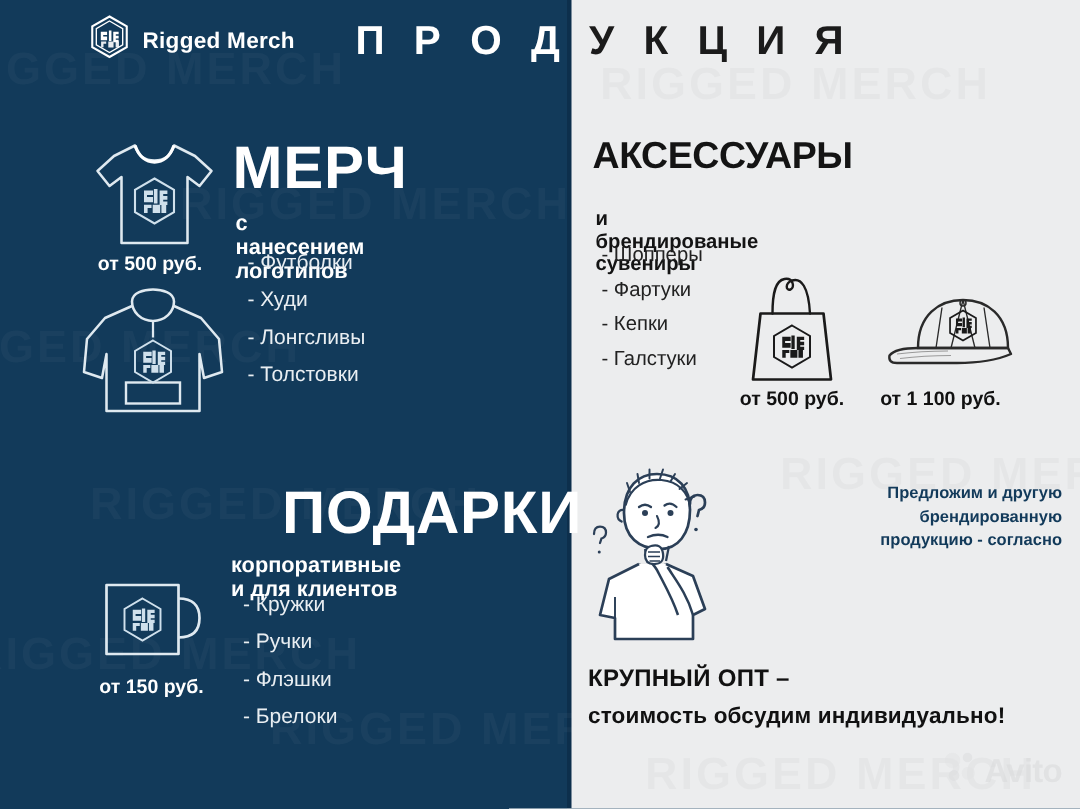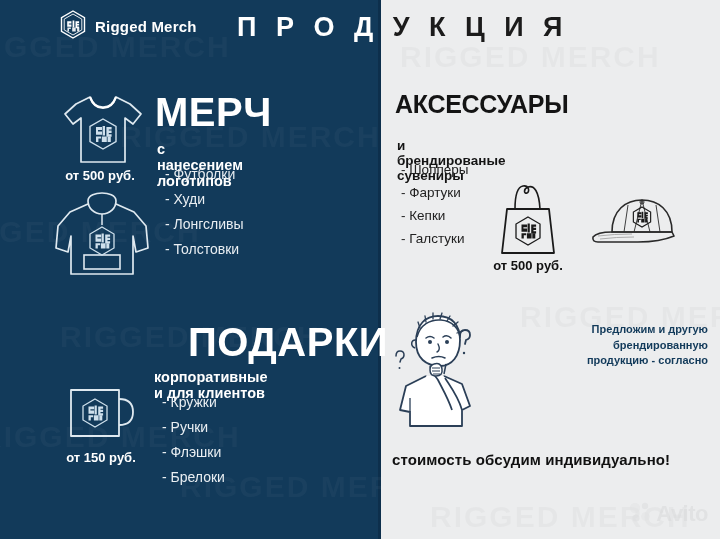--- a/index.html
+++ b/index.html
@@ -246,20 +246,21 @@
       <circle cx="54" cy="6" r="2" fill="none" stroke="#2a2a2a" stroke-width="1"></circle>
       <path d="M24 36 L84 36 L86 40 Q72 46 50 46 L10 46 Q4 46 5 41 Q9 36 24 36 Z" fill="none" stroke="#2a2a2a" stroke-width="1.6" stroke-linejoin="round"></path>
       <path d="M10 40 Q26 38 44 38 M12 43 Q28 41 46 41" fill="none" stroke="#9a9a9a" stroke-width="0.8"></path>
       <g transform="translate(54,21) scale(0.72)">
         <polygon points="0,-14 12,-7 12,7 0,14 -12,7 -12,-7" fill="none" stroke="#1a1a1a" stroke-width="1.6"></polygon>
         <path d="M-6.5,-6.5 h5.6 v2.8 h-3.7 v1.3 h3.7 v3.2 h-5.6 z M-0.4,-7.4 h2.2 v9 h-2.2 z M3.2,-6.5 h4.9 v2.2 h-2.6 v1.1 h2.6 v2.3 h-2.6 v1.1 h2.6 v2.2 h-4.9 z" fill="#1a1a1a"></path>
         <path d="M-6.5,2.3 h4.7 v2 h-2.4 v3.2 h-2.3 z M-1.1,2.3 h4.7 v5.2 h-4.7 z M4.3,2.3 h3 v5.2 h-3 z" fill="#1a1a1a"></path>
       </g>
     </svg>
   </div>
+  <div class="price price-r" id="cap-price">от 1 100 руб.</div>
 
   <div class="icon-wrap" id="thinker-icon">
     <svg width="90" height="122" viewBox="0 0 90 122">
 
       <path d="M26 36 C26 18 36 10 48 10 C62 10 70 19 70 34 C70 50 62 60 50 60 C36 60 26 52 26 36 Z" fill="#ffffff" stroke="#2b3f57" stroke-width="1.8"></path>
 
       <path d="M30 22 l-2 -6 M36 16 l-1 -6 M43 13 l0 -6 M50 13 l2 -6 M57 15 l3 -5 M63 20 l5 -4 M67 27 l6 -2" fill="none" stroke="#2b3f57" stroke-width="1.3" stroke-linecap="round"></path>
       <path d="M27 31 C30 19 40 13 51 14 C62 15 69 22 70 32" fill="none" stroke="#2b3f57" stroke-width="1.5"></path>
 
       <path d="M26 34 C21 33 20 40 25 42" fill="none" stroke="#2b3f57" stroke-width="1.5"></path>
@@ -293,20 +294,21 @@
     </svg>
   </div>
 
   <div id="promo-text">
     <div>Предложим и другую</div>
     <div>брендированную</div>
     <div>продукцию - согласно</div>
   </div>
 
   <div id="wholesale">
+    <div class="w1">КРУПНЫЙ ОПТ –</div>
     <div class="w2">стоимость обсудим индивидуально!</div>
   </div>
 
   <div id="avito">
     <span>
       <svg width="22" height="22" viewBox="0 0 22 22">
         <circle cx="6" cy="7" r="5.2" fill="#e3e4e5"></circle>
         <circle cx="16" cy="5" r="3.2" fill="#dcdddf"></circle>
         <circle cx="7" cy="17" r="3.6" fill="#dcdddf"></circle>
         <circle cx="16.5" cy="15.5" r="4.4" fill="#e3e4e5"></circle>

